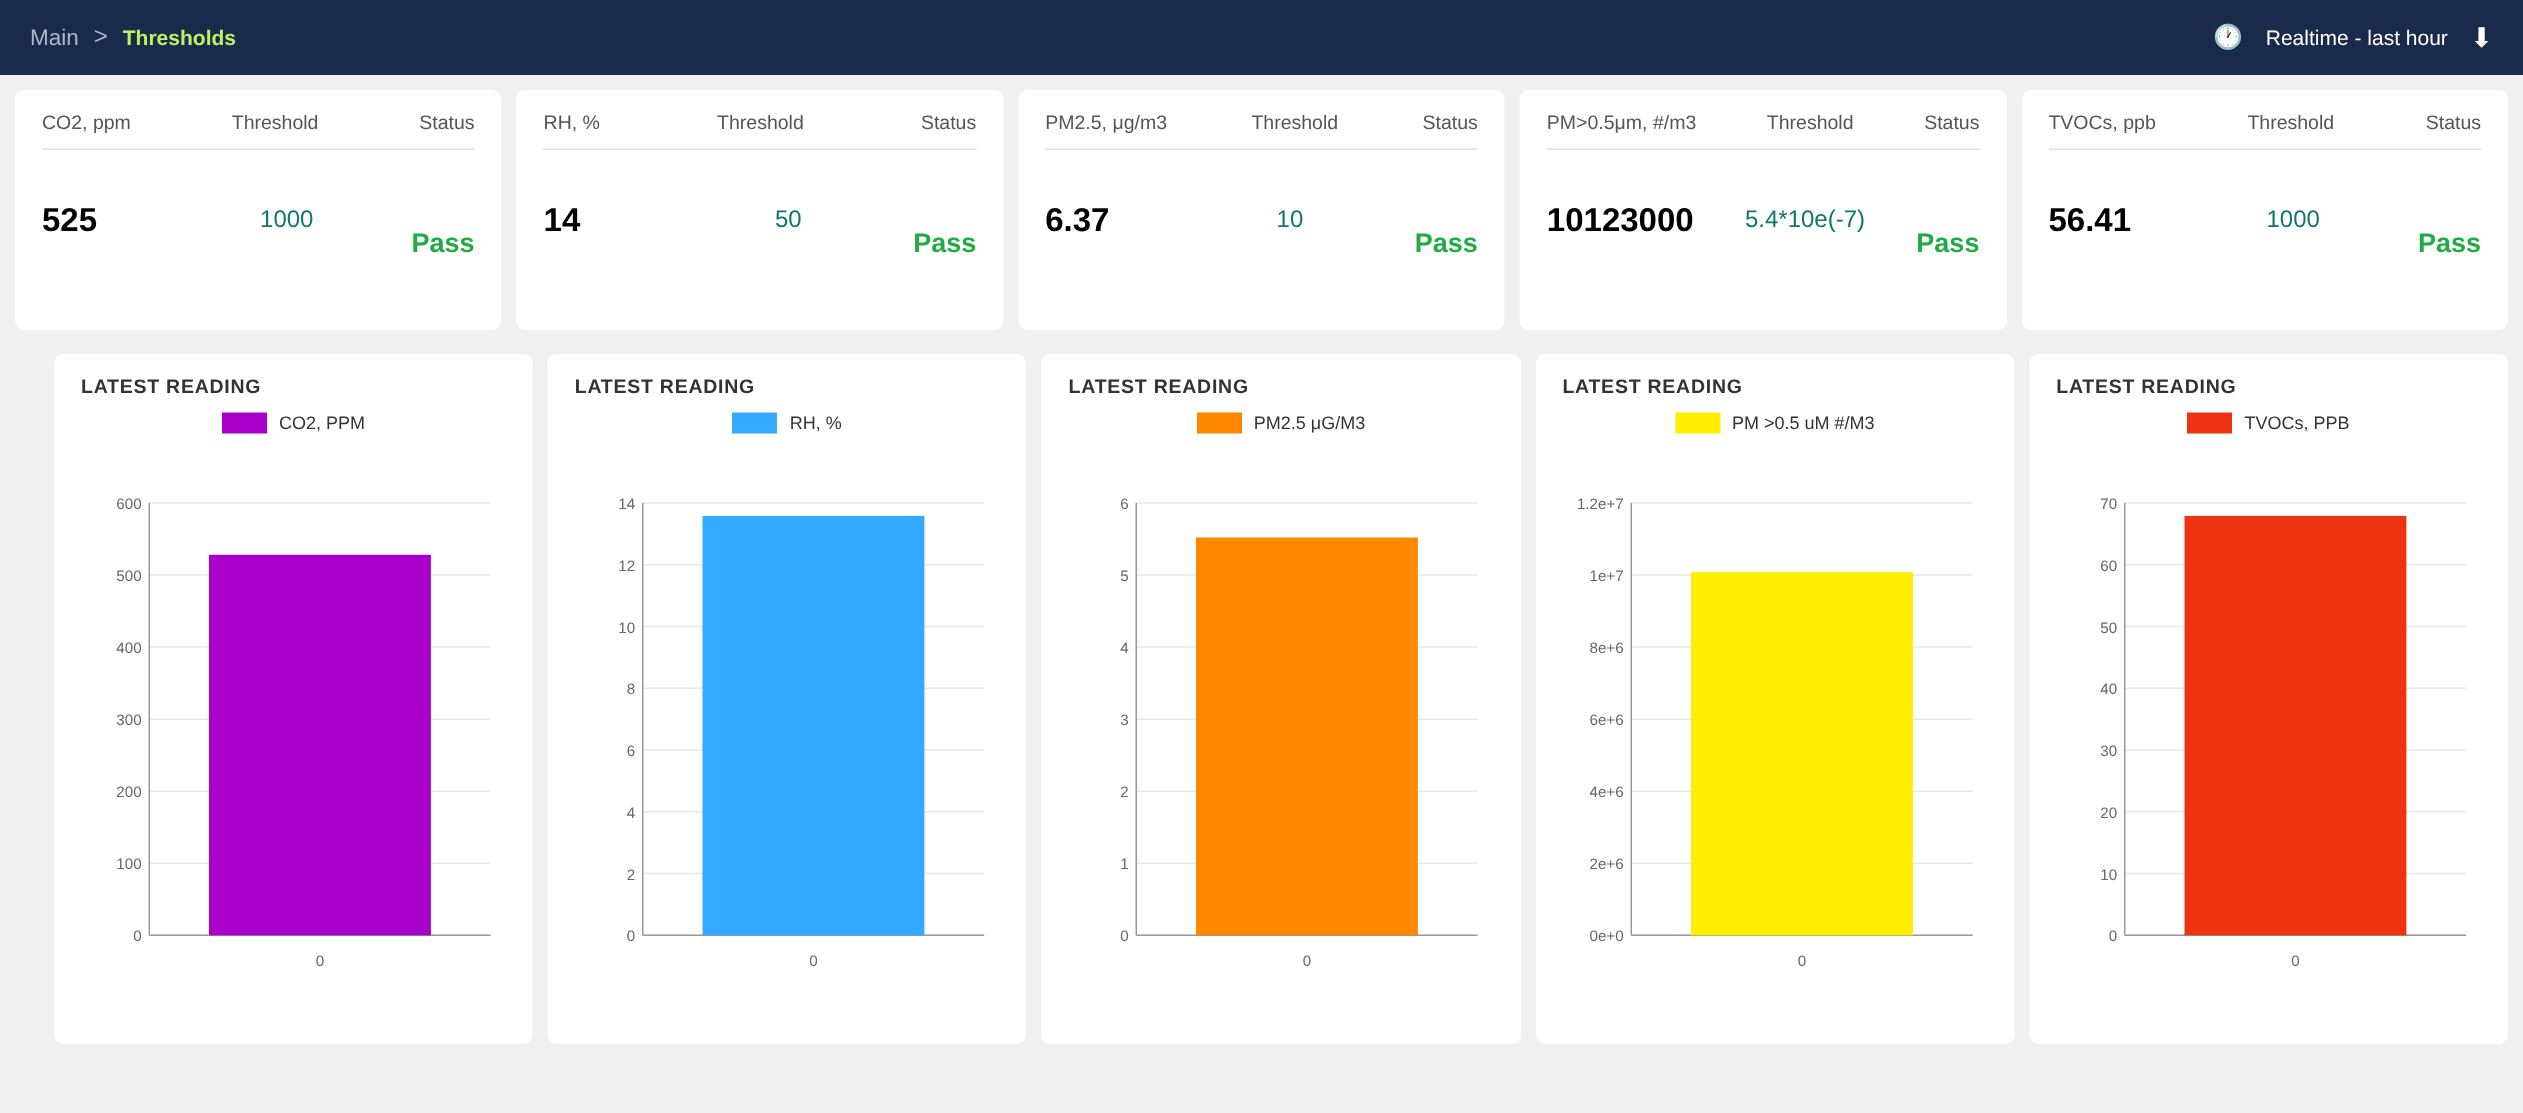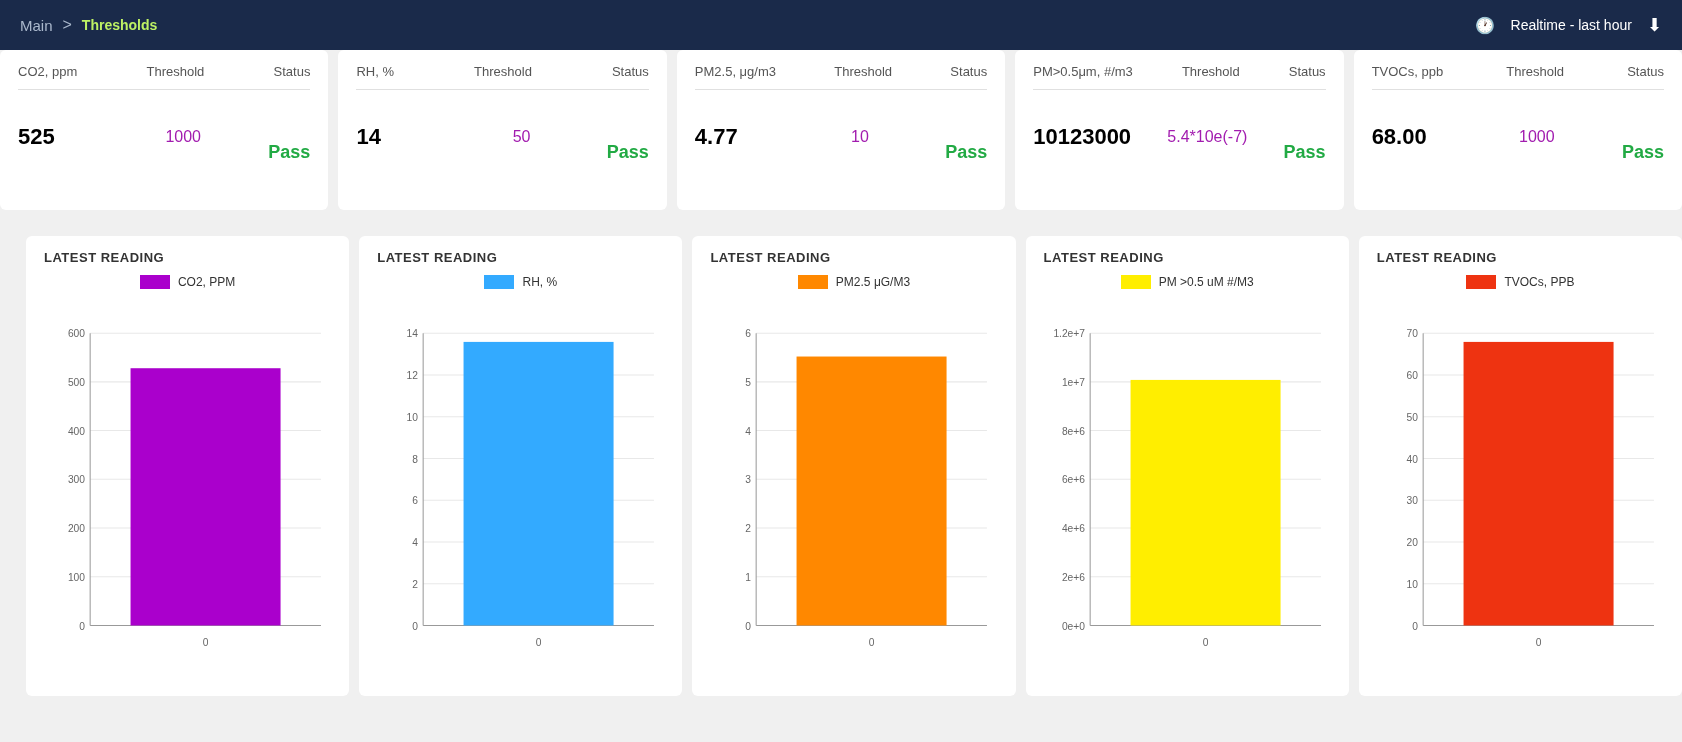--- a/index.html
+++ b/index.html
@@ -28,23 +28,24 @@
       display: flex;
       align-items: center;
       gap: 15px;
       color: white;
       font-size: 14px;
     }
     .header-right .clock-icon { font-size: 16px; }
 
     
     .content {
+      padding: 10px;
       display: flex;
       flex-direction: column;
-      gap: 26px;
+      gap: 16px;
     }
 
     
     .cards-row {
       display: flex;
       gap: 10px;
     }
 
     .threshold-card {
       background: white;
@@ -71,21 +72,21 @@
       align-items: center;
     }
     .card-value {
       font-size: 22px;
       font-weight: bold;
       color: #000000;
       min-width: 80px;
     }
     .card-threshold {
       font-size: 16px;
-      color: #a21caf;
+      color: #0f766e;
       min-width: 80px;
       text-align: center;
     }
     .card-status {
       font-size: 18px;
       font-weight: bold;
       color: #22aa44;
       text-align: right;
       margin-top: 32px;
     }
@@ -198,21 +199,21 @@
       <span class="card-status" style="color:#22aa44">Pass</span>
     </div>
   </div>
       <div class="threshold-card">
     <div class="card-header">
       <span class="card-header-label">PM2.5, μg/m3</span>
       <span class="card-header-label">Threshold</span>
       <span class="card-header-label">Status</span>
     </div>
     <div class="card-values">
-      <span class="card-value">4.77</span>
+      <span class="card-value">6.37</span>
       <span class="card-threshold">10</span>
       <span class="card-status" style="color:#22aa44">Pass</span>
     </div>
   </div>
       <div class="threshold-card">
     <div class="card-header">
       <span class="card-header-label">PM&gt;0.5μm, #/m3</span>
       <span class="card-header-label">Threshold</span>
       <span class="card-header-label">Status</span>
     </div>
@@ -222,21 +223,21 @@
       <span class="card-status" style="color:#22aa44">Pass</span>
     </div>
   </div>
       <div class="threshold-card">
     <div class="card-header">
       <span class="card-header-label">TVOCs, ppb</span>
       <span class="card-header-label">Threshold</span>
       <span class="card-header-label">Status</span>
     </div>
     <div class="card-values">
-      <span class="card-value">68.00</span>
+      <span class="card-value">56.41</span>
       <span class="card-threshold">1000</span>
       <span class="card-status" style="color:#22aa44">Pass</span>
     </div>
   </div>
     </div>
 
   <div class="charts-row" id="charts-row">
   <div class="chart-card">
     <div class="chart-title">LATEST READING</div>
     <div class="chart-legend">

